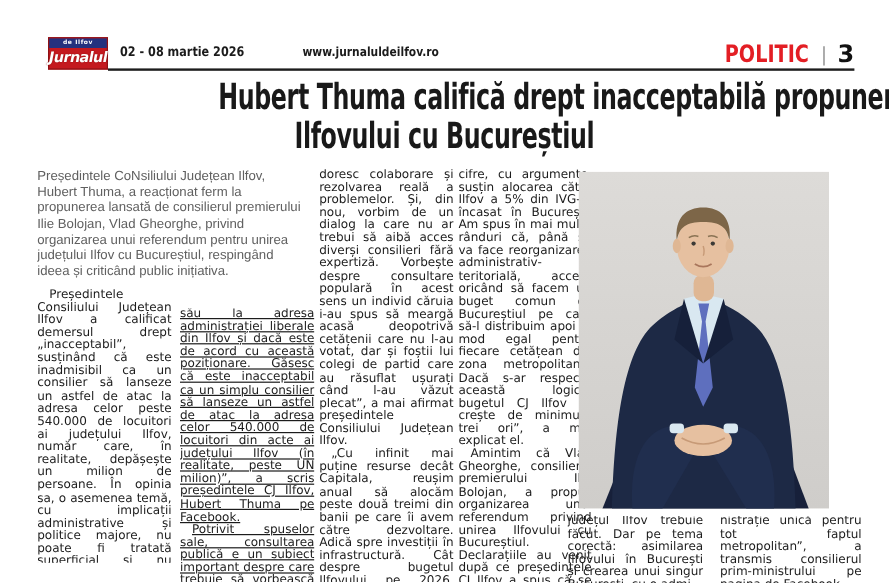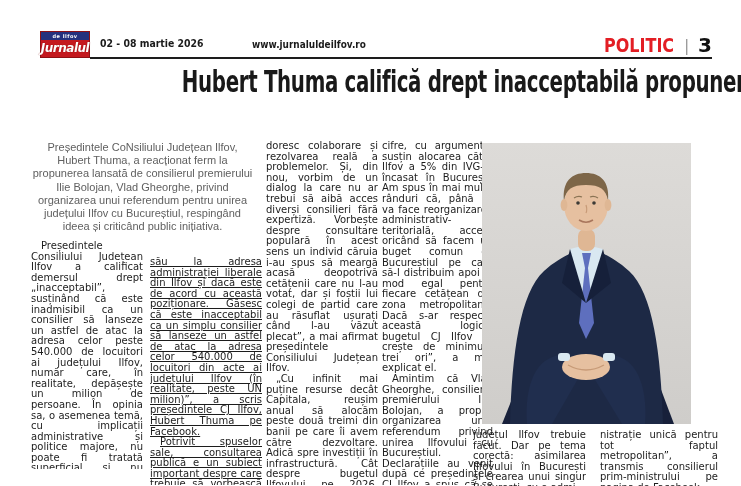--- a/index.html
+++ b/index.html
@@ -33,21 +33,21 @@
   
   .headline{position:absolute;left:0;top:66px;width:741px;text-align:center;
     font-weight:bold;color:#191919;line-height:32px;font-size:30px;}
   .headline .hl-line{display:block;}
   .headline .hl-inner{display:inline-block;transform:scaleX(.66);transform-origin:center;
     white-space:nowrap;letter-spacing:-.5px;}
   
   .intro{
     position:absolute;left:31px;top:141px;width:223px;height:114px;overflow:hidden;
     font-family:"Liberation Sans",sans-serif;color:#606060;
-    font-size:11px;line-height:13.2px;text-align:center;
+    font-size:11px;line-height:13.2px;text-align:left;
   }
   
   .col{
     position:absolute;font-size:10px;line-height:10.6px;text-align:justify;
     color:#1c1c1c;overflow:hidden;
   }
   .col p{margin:0;}
   .col p.ind{text-indent:10px;}
   .col1{left:31px;top:241px;width:112px;height:228px;}
   .col2{left:150px;top:257px;width:112px;height:228px;text-decoration:underline;}
@@ -70,20 +70,21 @@
   </div>
   <div class="hdr-date">02 - 08 martie 2026</div>
   <div class="hdr-site">www.jurnaluldeilfov.ro</div>
   <div class="hdr-section" style="color:#e31e24;">POLITIC</div>
   <div class="hdr-sep">|</div>
   <div class="hdr-page">3</div>
   <div class="hdr-rule"></div>
 
   <h1 class="headline" style="margin:0;">
     <span class="hl-line"><span class="hl-inner">Hubert Thuma califică drept inacceptabilă propunerea de unire a</span></span>
+    <span class="hl-line"><span class="hl-inner">Ilfovului cu Bucureștiul</span></span>
   </h1>
 
   <div class="intro">Președintele CoNsiliului Județean Ilfov, Hubert Thuma, a reacționat ferm la propunerea lansată de  consilierul premierului Ilie Bolojan, Vlad Gheorghe, privind organizarea unui referendum pentru unirea județului Ilfov cu Bucureștiul, respingând ideea și criticând public inițiativa.</div>
 
   <div class="col col1">
       <p class="ind">Președintele Consiliului Județean Ilfov a calificat demersul drept „inacceptabil”, susținând că este inadmisibil ca un consilier să lanseze un astfel de atac la adresa celor peste 540.000 de locuitori ai județului Ilfov, număr care, în realitate, depășește un milion de persoane. În opinia sa, o asemenea temă, cu implicații administrative și politice majore, nu poate fi tratată superficial și nu trebuie transformată într-un subiect de declarații fără fundament și fără consultare reală.</p>
     </div>
   <div class="col col2">
       <p>său la adresa administrației liberale din Ilfov și dacă este de acord cu această poziționare. Găsesc că este inacceptabil ca un simplu consilier să lanseze un astfel de atac la adresa celor 540.000 de locuitori din acte ai județului Ilfov (în realitate, peste UN milion)”, a scris președintele CJ Ilfov, Hubert Thuma pe Facebook.</p>
       <p class="ind">Potrivit spuselor sale, consultarea publică e un subiect important despre care trebuie să vorbească oamenii pregătiți.</p>

